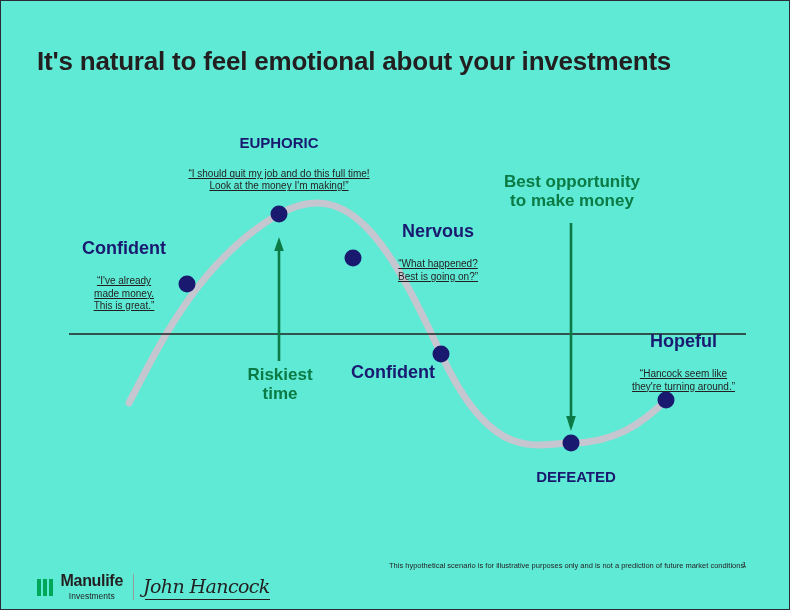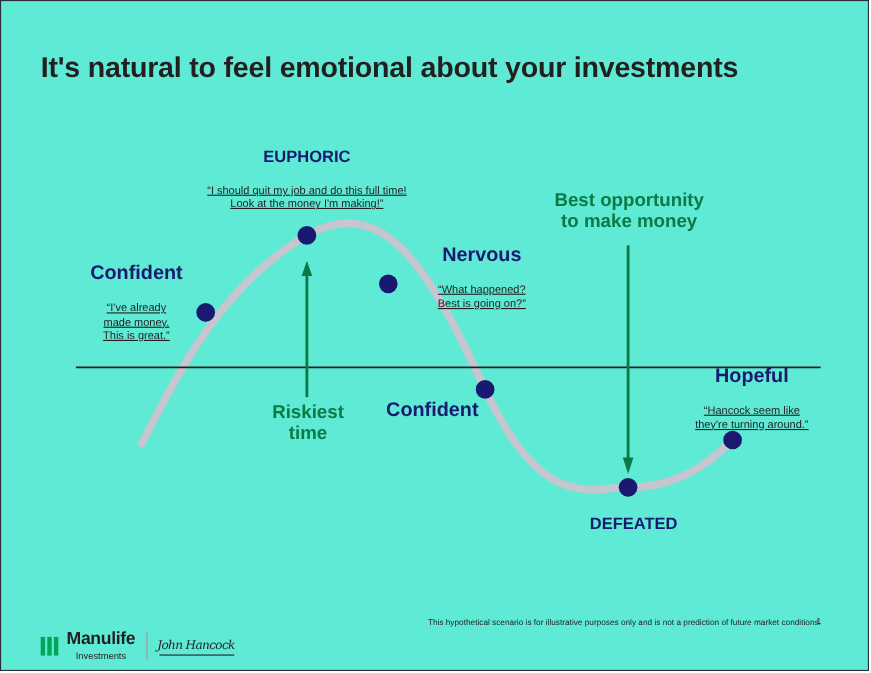--- a/index.html
+++ b/index.html
@@ -113,21 +113,21 @@
   }
   #logo-divider {
     width: 1px;
     height: 26px;
     background: #9a9a9a;
     margin: 0 9px 0 10px;
   }
   #johnhancock {
     font-family: "DejaVu Serif", serif;
     font-style: italic;
-    font-size: 11px;
+    font-size: 19px;
     color: #231f20;
     letter-spacing: -0.6px;
     position: relative;
     padding-bottom: 2px;
   }
   #johnhancock::after {
     content: "";
     position: absolute;
     left: 2px;
     right: 0;

